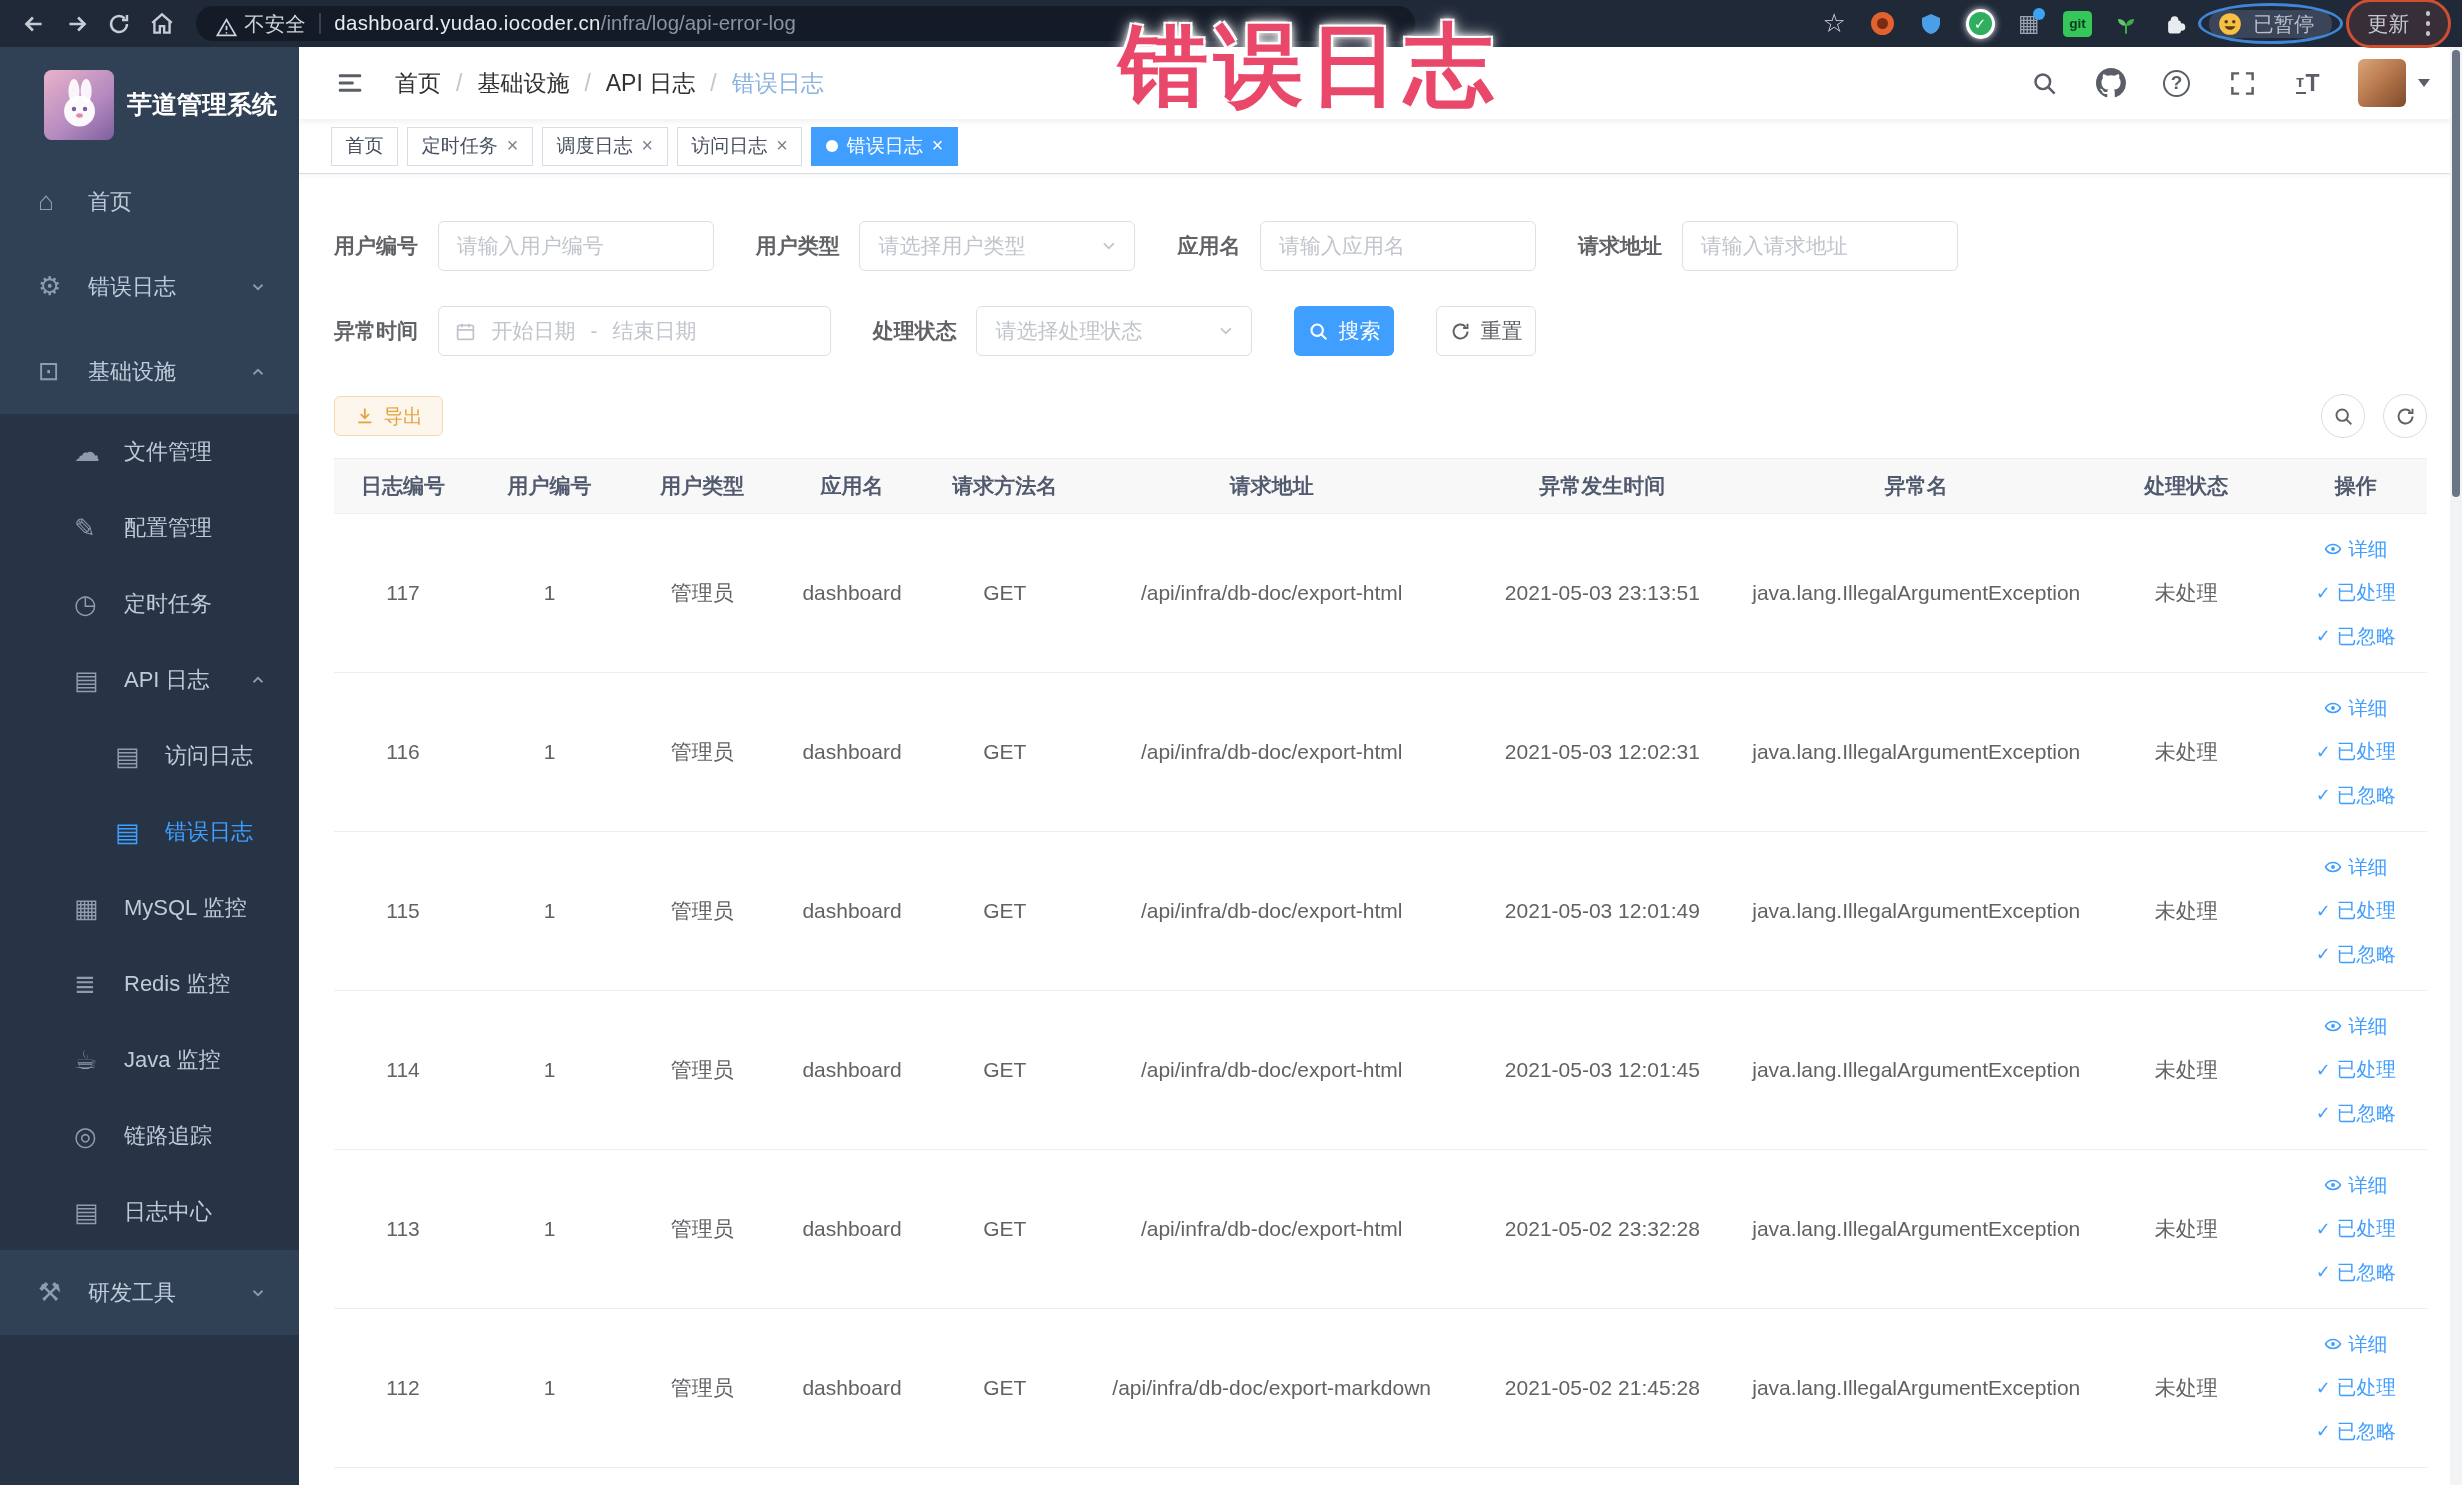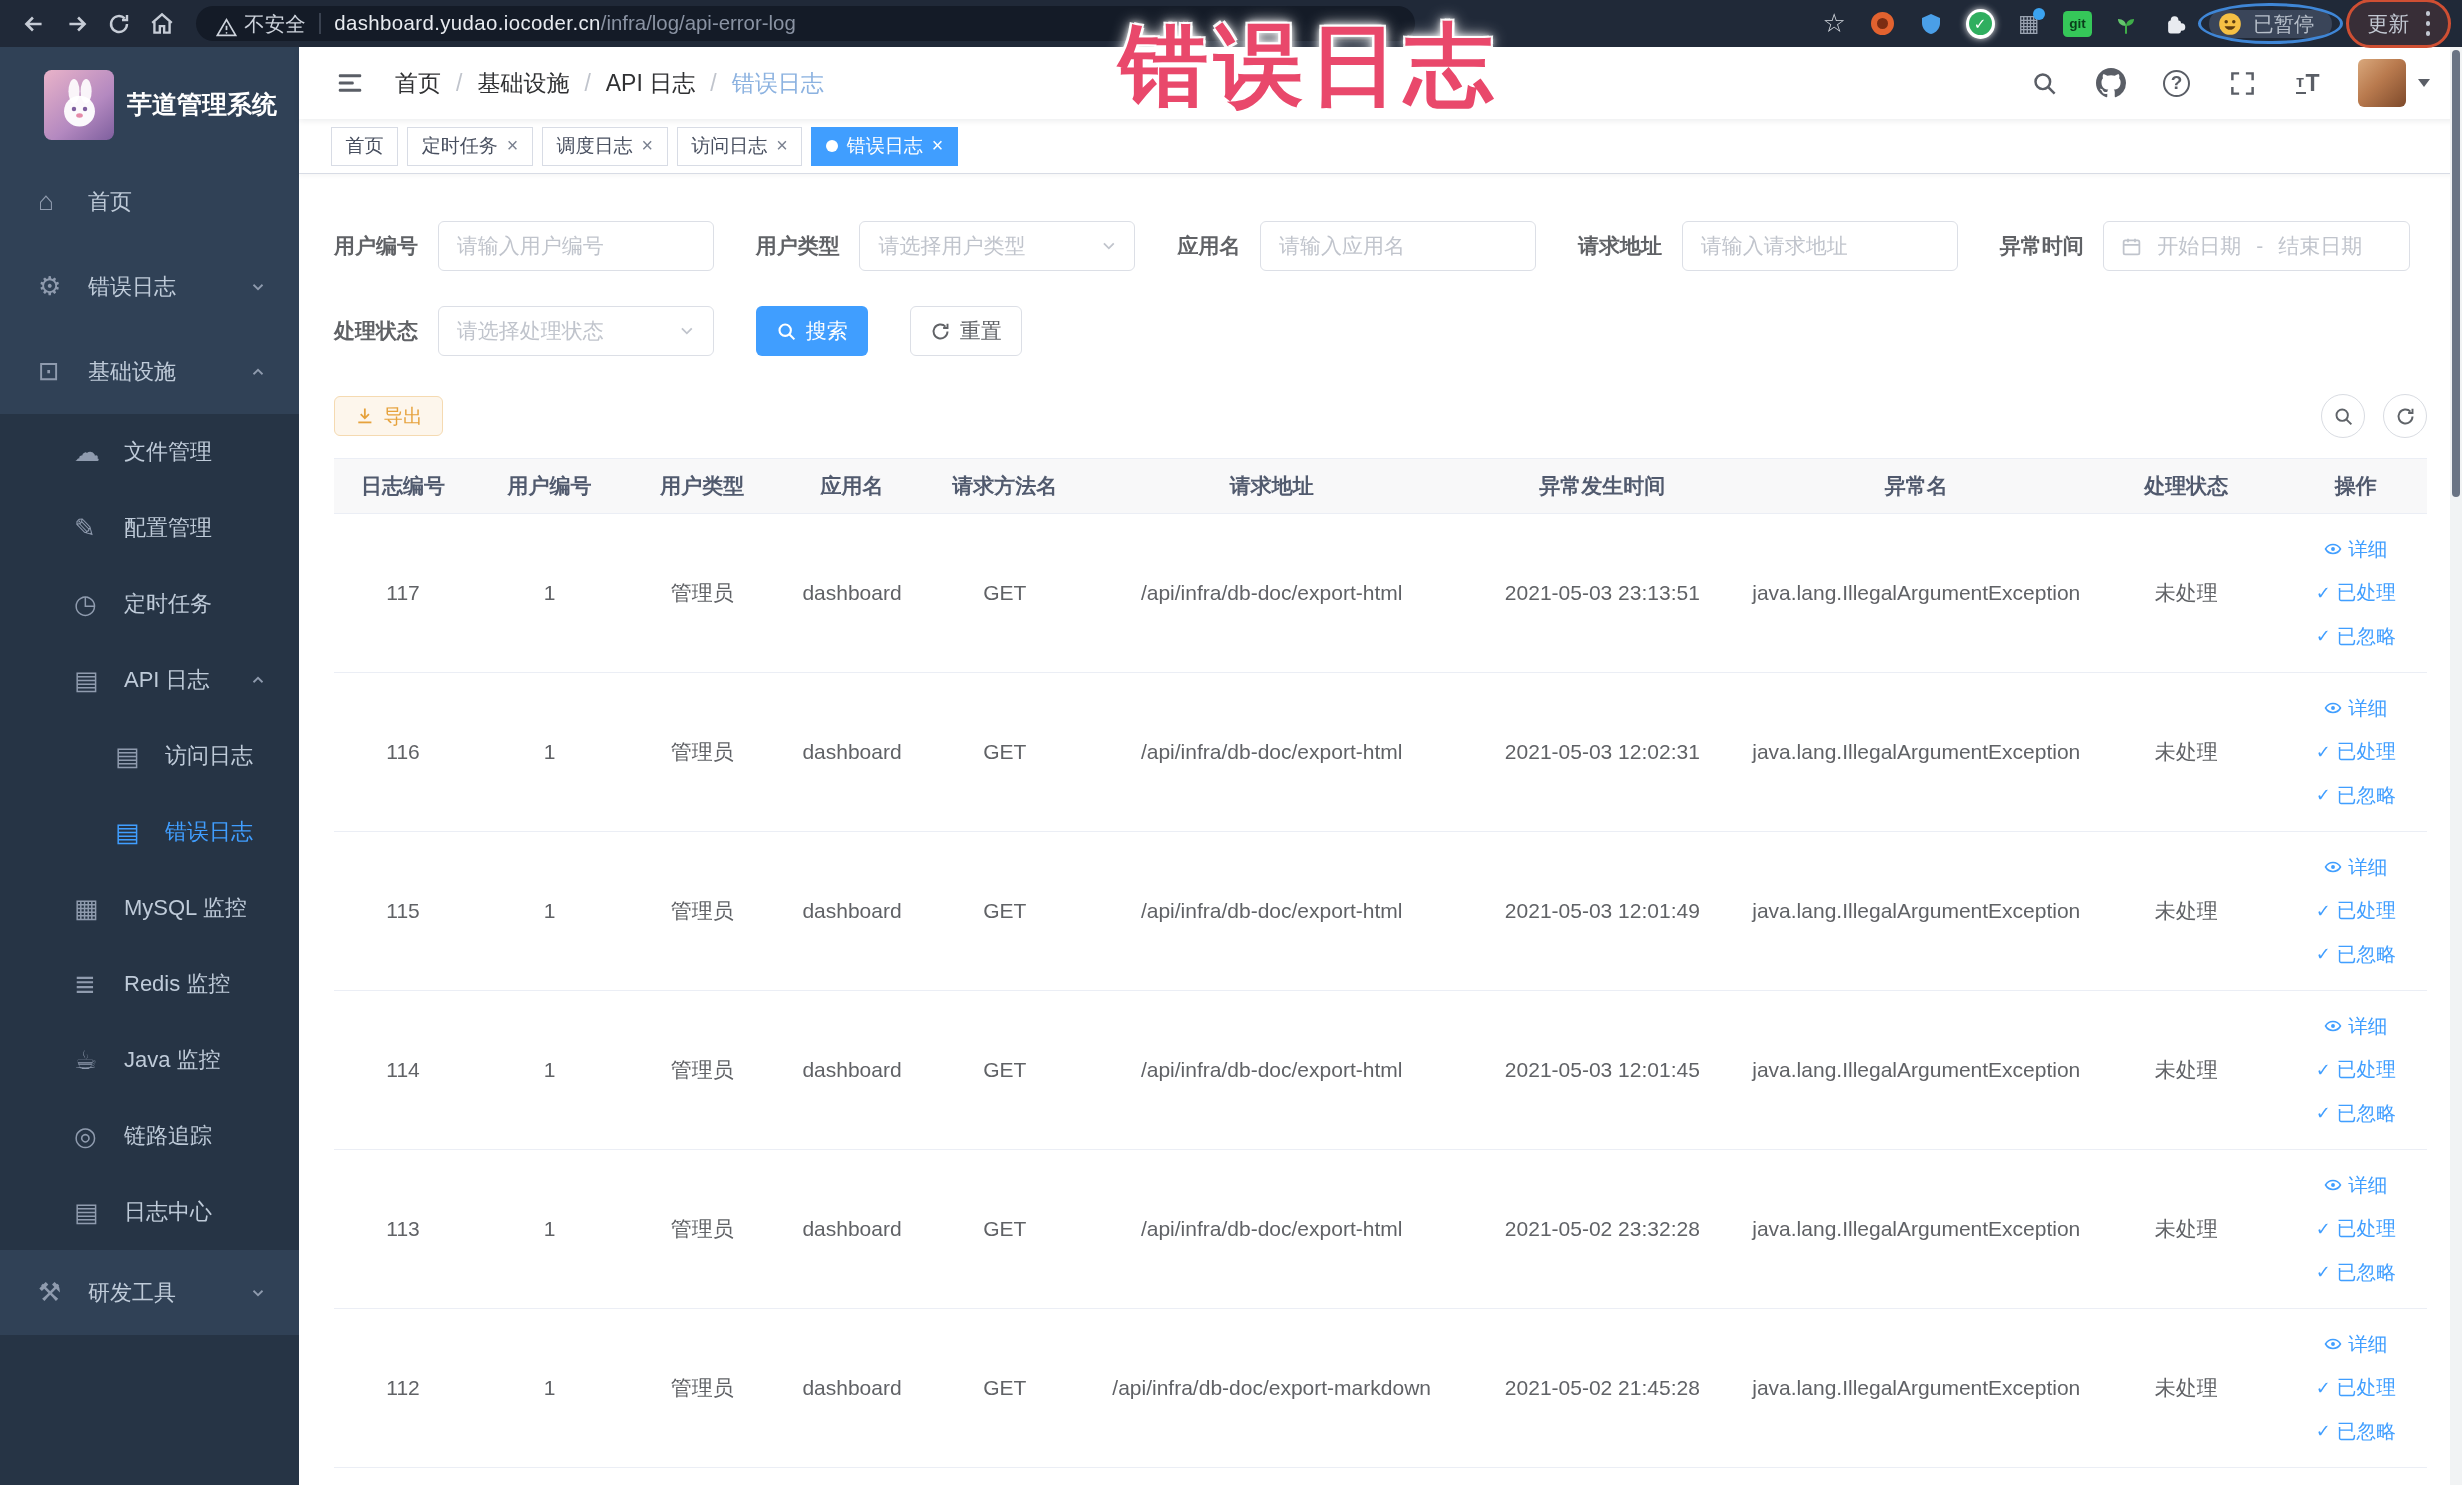--- a/index.html
+++ b/index.html
@@ -87,26 +87,26 @@
   .content { padding:15px 35px 0; flex:1; position:relative; }
   .filter-form { display:flex; flex-wrap:wrap; column-gap:42px; row-gap:35px; margin-top:32px; font-size:21px; }
   .field { display:flex; align-items:center; gap:19.7px; }
   .field label { font-weight:bold; color:#606266; white-space:nowrap; }
   .inp { height:50px; border:1.5px solid #dcdfe6; border-radius:6px; padding:0 18px; font-size:21px;
     color:#ec4899; width:276px; outline:none; background:#fff; font-family:inherit; }
   .inp::placeholder { color:#c0c4cc; }
   .select-wrap { position:relative; display:flex; align-items:center; }
   .select-wrap .inp { padding-right:20px; }
   .select-chev { position:absolute; right:16.7px; color:#c0c4cc; display:flex; pointer-events:none; }
-  .date-range { width:307px; height:50px; border:1.5px solid #dcdfe6; border-radius:6px;
+  .date-range { width:393px; height:50px; border:1.5px solid #dcdfe6; border-radius:6px;
     display:flex; align-items:center; gap:15px; padding:0 16.7px; color:#c0c4cc; font-size:21px; cursor:pointer; background:#fff; }
   .date-range .cal { color:#c0c4cc; display:flex; }
   .date-range .dash { color:#c0c4cc; }
   .btn { height:50px; border-radius:6px; display:inline-flex; align-items:center; gap:9px;
-    padding:0 19px; font-size:21px; cursor:pointer; border:1.5px solid transparent; font-family:inherit; }
+    padding:0 13px; font-size:21px; cursor:pointer; border:1.5px solid transparent; font-family:inherit; }
   .btn-primary { background:#409eff; color:#fff; }
   .btn-default { background:#fff; color:#606266; border-color:#dcdfe6; }
   .toolbar-row { margin-top:38px; display:flex; align-items:center; }
   .btn-export { height:40px; border-radius:6px; background:#fdf6ec; border:1.5px solid #f5dab1; color:#e6a23c;
     font-size:19.7px; display:inline-flex; align-items:center; gap:9px; padding:0 19.7px; cursor:pointer; }
   .tool-circles { margin-left:auto; display:flex; gap:18px; }
   .circle-btn { width:44px; height:44px; border-radius:50%; border:1.5px solid #d9dce2; background:#fff;
     display:flex; align-items:center; justify-content:center; color:#5f6368; cursor:pointer; }
 
   

